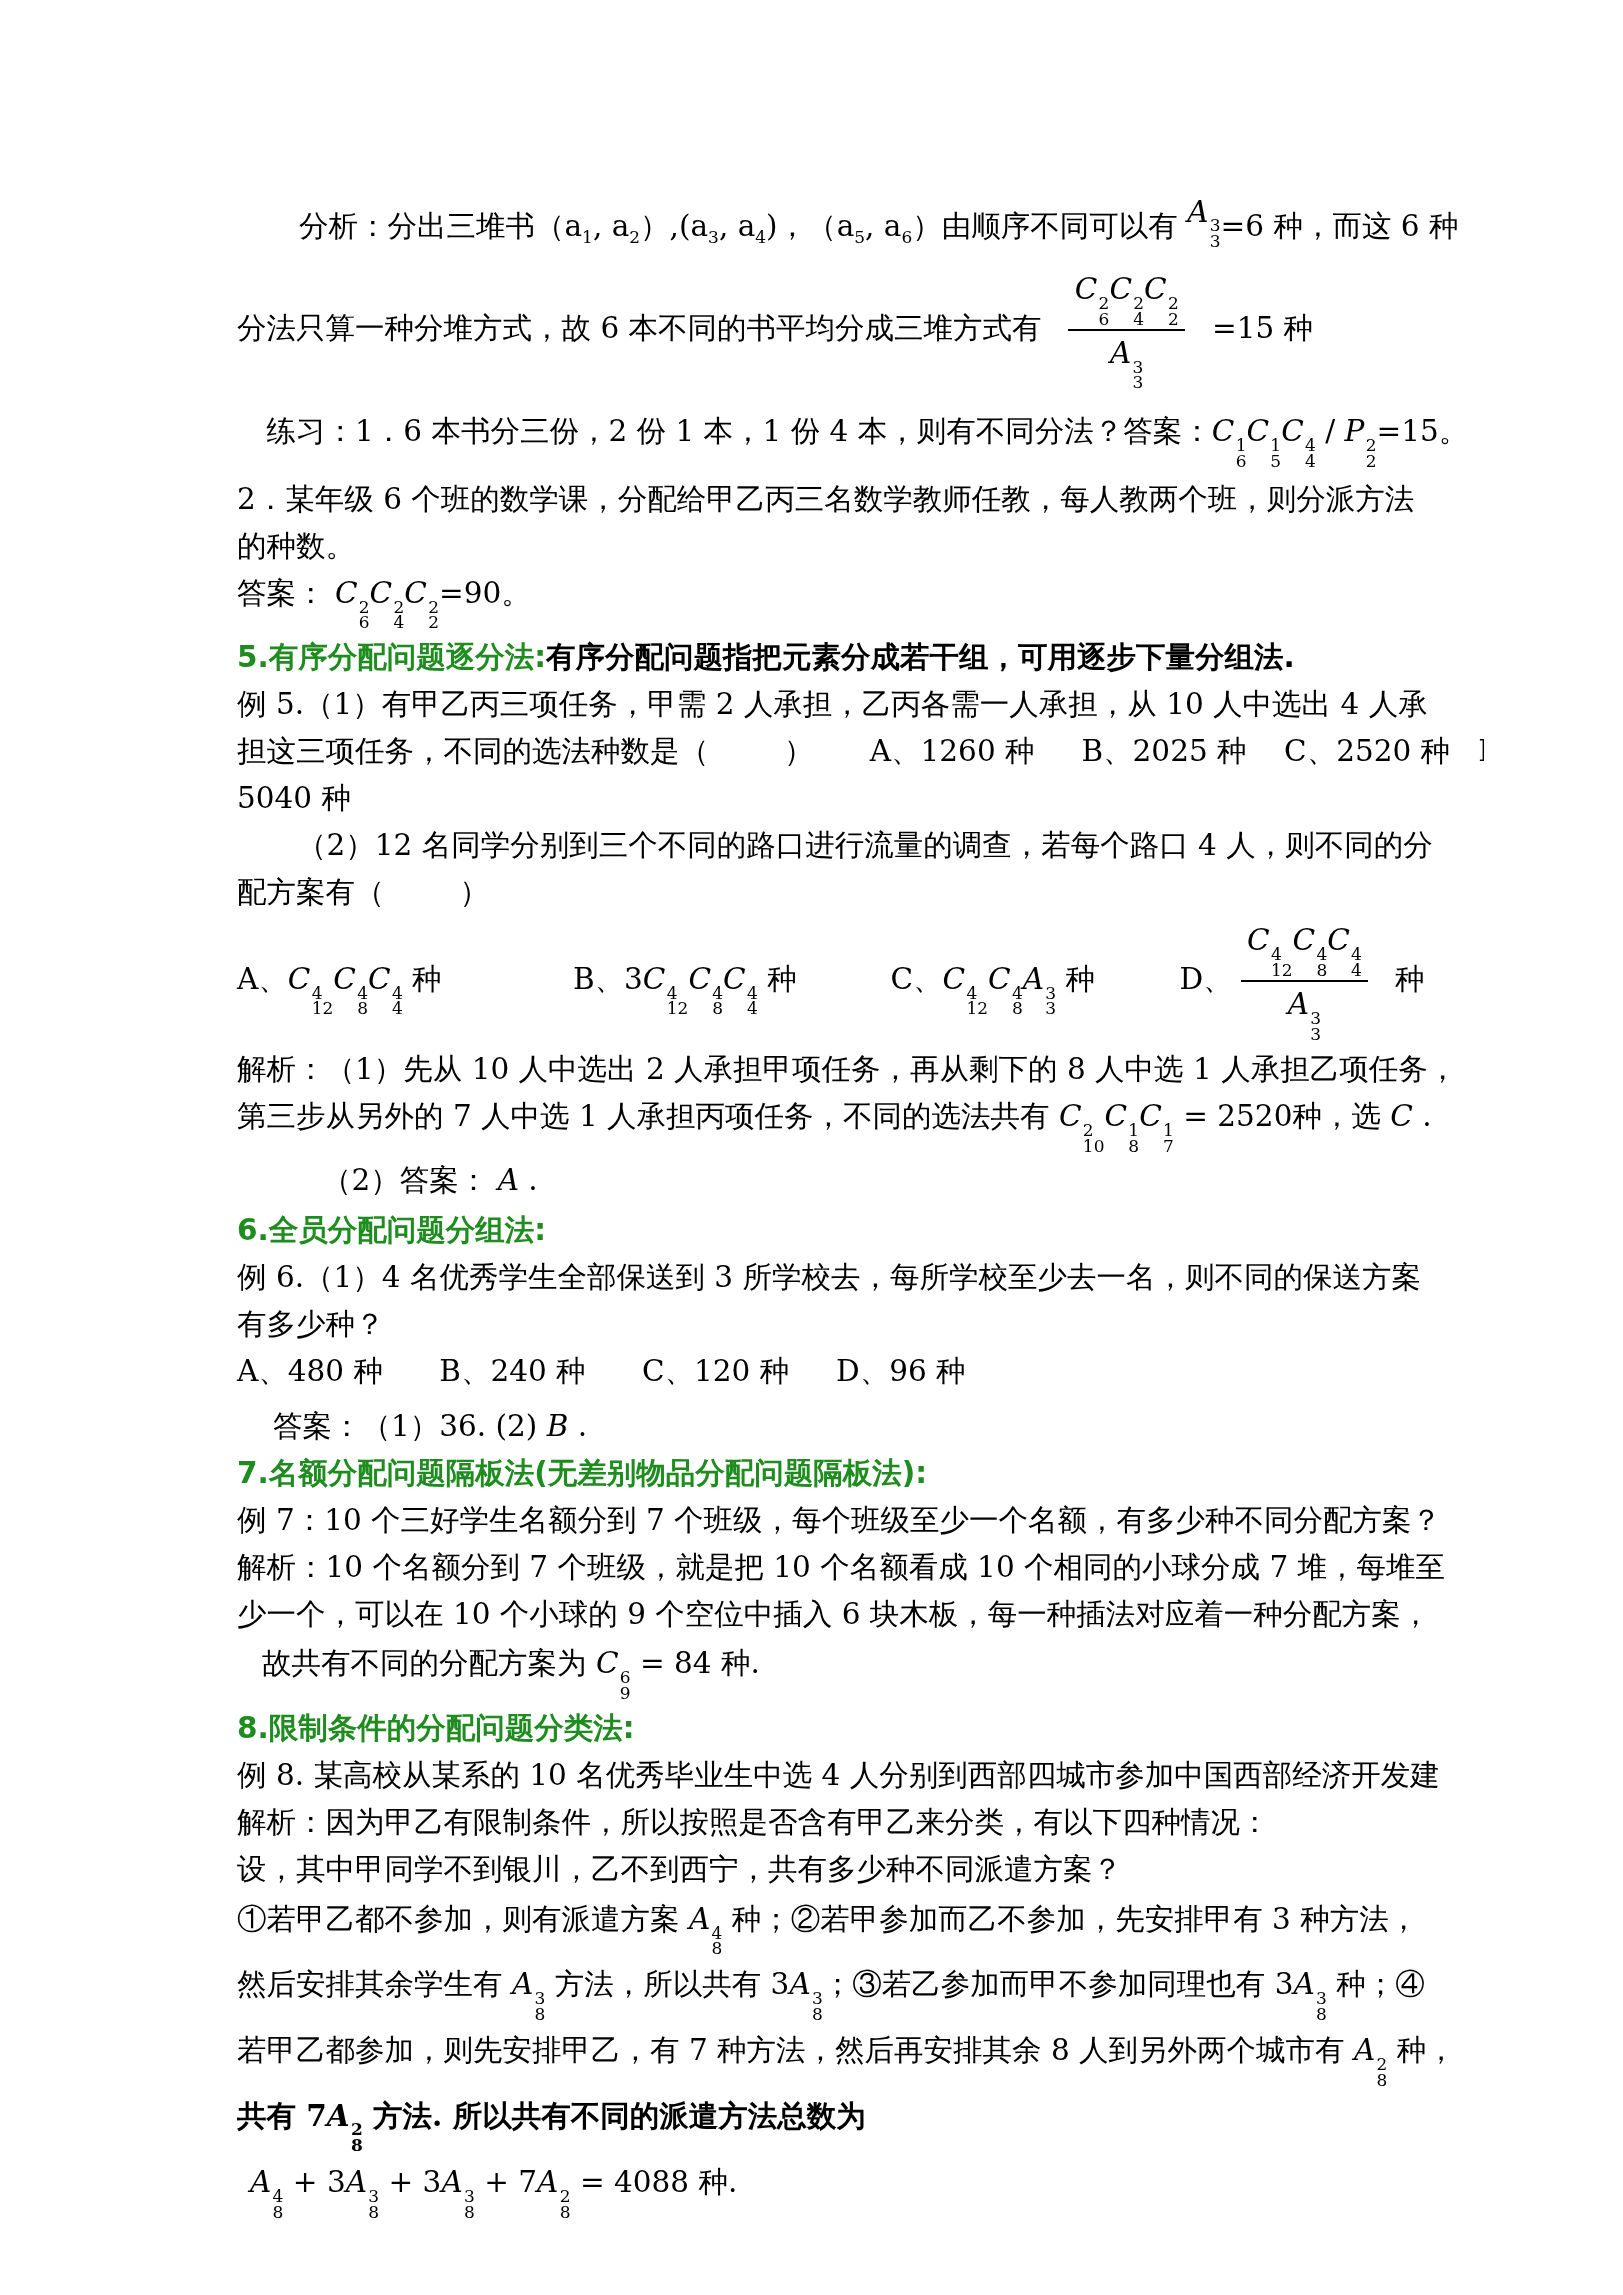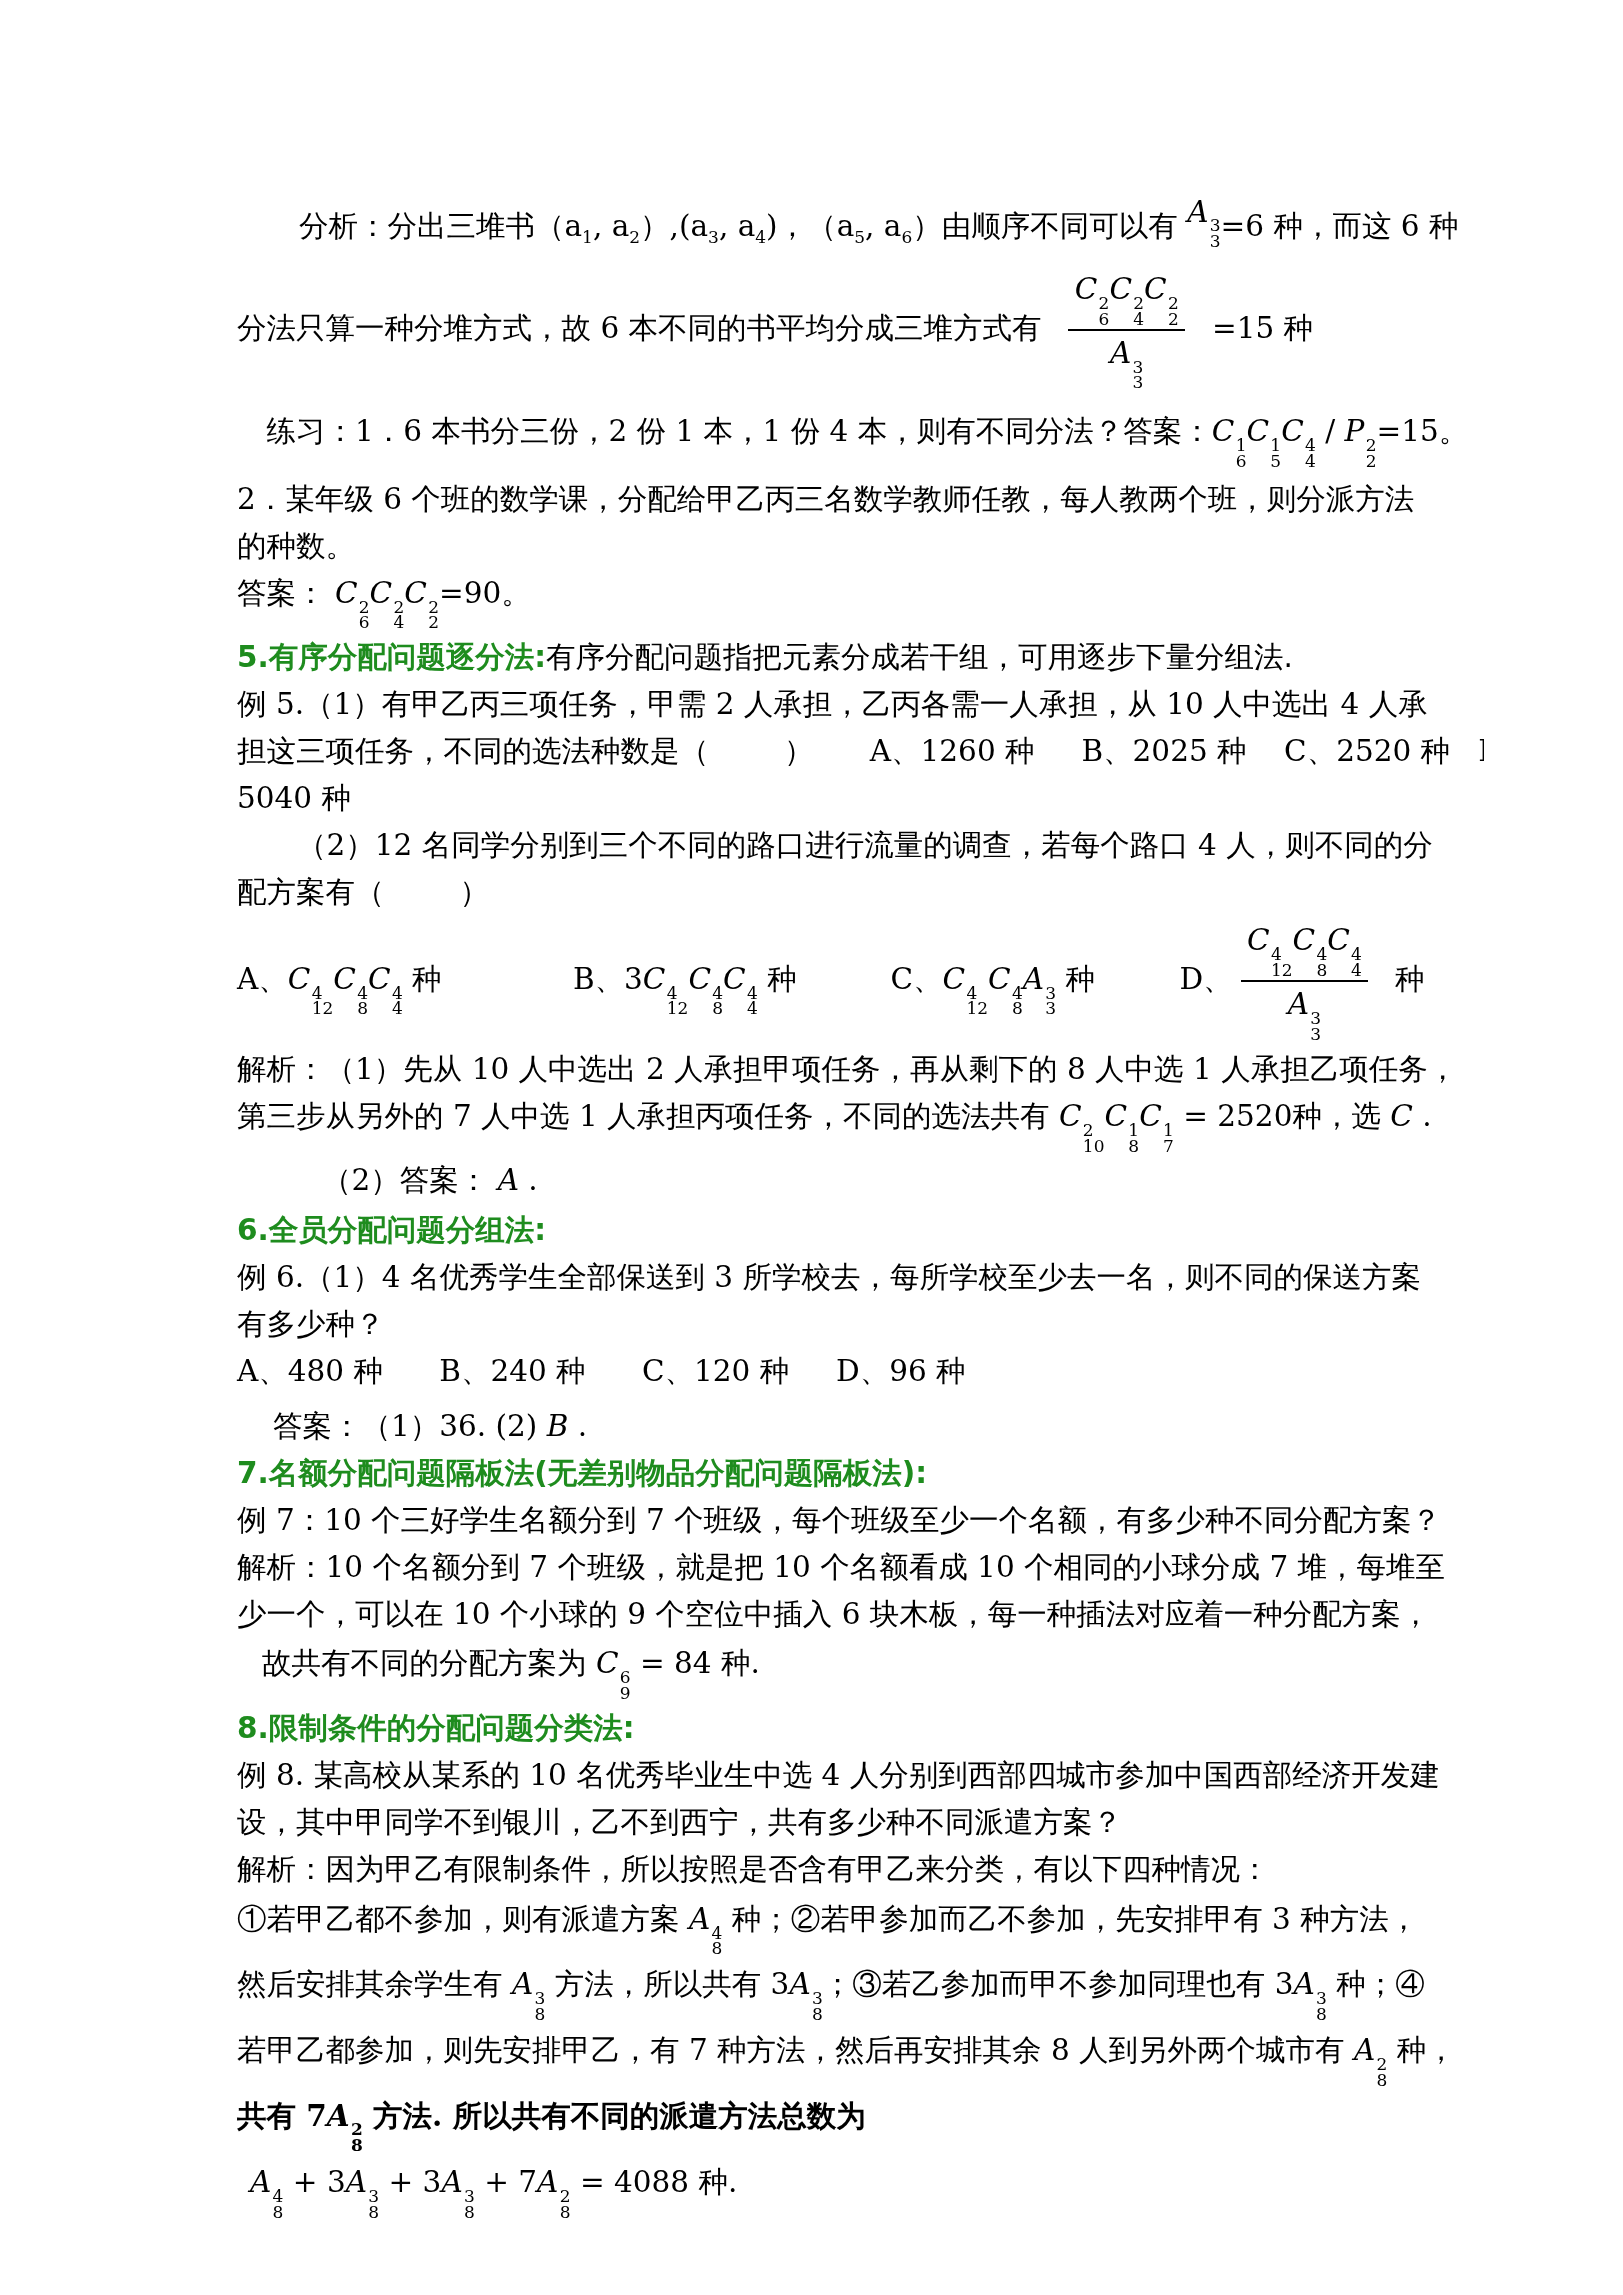--- a/index.html
+++ b/index.html
@@ -4,21 +4,21 @@
 <style>
   :root { --green:#1e8c1e; --ink:#000000; --paper:#ffffff; }
   html,body{margin:0;padding:0;}
   body{width:1623px;height:2295px;background:var(--paper);color:var(--ink);
        font-family:"DejaVu Serif","Liberation Serif",serif;font-size:29.5px;}
   .page{box-sizing:border-box;width:1484px;height:2295px;overflow:hidden;
         padding:203px 223px 0 237px;background:var(--paper);}
   .line{white-space:pre;line-height:47px;min-height:47px;}
   .seg{font-family:inherit;}
   .seg.g{color:var(--green);font-weight:700;font-family:"DejaVu Sans","Liberation Sans",sans-serif;}
-  .seg.b{font-weight:400;font-family:"DejaVu Sans","Liberation Sans",sans-serif;}
+  .seg.b{font-weight:700;font-family:"DejaVu Sans","Liberation Sans",sans-serif;}
   .math{font-family:"DejaVu Serif","Liberation Serif",serif;}
   .mtx{font-style:normal;}
   .tok{display:inline;}
   .tok .base{font-style:italic;}
   .tok .base.rm{font-style:normal;}
   .tok.raise{position:relative;top:-14.4px;display:inline-block;}
   .ss{display:inline-flex;flex-direction:column;align-items:flex-start;
       vertical-align:-9.8px;font-size:17px;line-height:15.7px;margin-left:1.3px;font-style:normal;}
   .ss .sp,.ss .sb{display:block;}
   sup,sub{font-size:17px;font-style:normal;}
@@ -52,22 +52,22 @@
   <div class="line"><span class="seg n">有多少种？</span></div>
   <div class="line"><span class="seg n">A、480 种      B、240 种      C、120 种     D、96 种</span></div>
   <div class="line" style="padding-left: 36px; margin-top: 7.9px;"><span class="seg n">答案：（1）36. (2) </span><span class="math"><span class="tok"><span class="base">B</span></span></span><span class="seg n"> .</span></div>
   <div class="line" style="margin-top: 0;"><span class="seg g">7.名额分配问题隔板法(无差别物品分配问题隔板法):</span></div>
   <div class="line"><span class="seg n">例 7：10 个三好学生名额分到 7 个班级，每个班级至少一个名额，有多少种不同分配方案？</span></div>
   <div class="line"><span class="seg n">解析：10 个名额分到 7 个班级，就是把 10 个名额看成 10 个相同的小球分成 7 堆，每堆至</span></div>
   <div class="line"><span class="seg n">少一个，可以在 10 个小球的 9 个空位中插入 6 块木板，每一种插法对应着一种分配方案，</span></div>
   <div class="line" style="margin-top: 2.6px; margin-left: 25px;"><span class="seg n">故共有不同的分配方案为 </span><span class="math"><span class="tok"><span class="base">C</span><span class="ss"><span class="sp">6</span><span class="sb">9</span></span></span><span class="mtx"> = 84</span></span><span class="seg n"> 种.</span></div>
   <div class="line" style="margin-top: 3.9px;"><span class="seg g">8.限制条件的分配问题分类法:</span></div>
   <div class="line"><span class="seg n">例 8. 某高校从某系的 10 名优秀毕业生中选 4 人分别到西部四城市参加中国西部经济开发建</span></div>
+  <div class="line"><span class="seg n">解析：因为甲乙有限制条件，所以按照是否含有甲乙来分类，有以下四种情况：</span></div>
   <div class="line"><span class="seg n">设，其中甲同学不到银川，乙不到西宁，共有多少种不同派遣方案？</span></div>
-  <div class="line"><span class="seg n">解析：因为甲乙有限制条件，所以按照是否含有甲乙来分类，有以下四种情况：</span></div>
   <div class="line" style="margin-top: 2.6px;"><span class="seg n">①若甲乙都不参加，则有派遣方案 </span><span class="math"><span class="tok"><span class="base">A</span><span class="ss"><span class="sp">4</span><span class="sb">8</span></span></span></span><span class="seg n"> 种；②若甲参加而乙不参加，先安排甲有 3 种方法，</span></div>
   <div class="line" style="margin-top: 3.9px;"><span class="seg n">然后安排其余学生有 </span><span class="math"><span class="tok"><span class="base">A</span><span class="ss"><span class="sp">3</span><span class="sb">8</span></span></span></span><span class="seg n"> 方法，所以共有 </span><span class="math"><span class="mtx">3</span><span class="tok"><span class="base">A</span><span class="ss"><span class="sp">3</span><span class="sb">8</span></span></span></span><span class="seg n">；③若乙参加而甲不参加同理也有 </span><span class="math"><span class="mtx">3</span><span class="tok"><span class="base">A</span><span class="ss"><span class="sp">3</span><span class="sb">8</span></span></span></span><span class="seg n"> 种；④</span></div>
   <div class="line" style="margin-top: 5.2px;"><span class="seg n">若甲乙都参加，则先安排甲乙，有 7 种方法，然后再安排其余 8 人到另外两个城市有 </span><span class="math"><span class="tok"><span class="base">A</span><span class="ss"><span class="sp">2</span><span class="sb">8</span></span></span></span><span class="seg n"> 种，</span></div>
   <div class="line" style="margin-top: 3px; font-weight: bold;"><span class="seg n">共有 </span><span class="math"><span class="mtx">7</span><span class="tok"><span class="base">A</span><span class="ss"><span class="sp">2</span><span class="sb">8</span></span></span></span><span class="seg n"> 方法. 所以共有不同的派遣方法总数为</span></div>
   <div class="line" style="padding-left: 13px; margin-top: 5.2px;"><span class="math"><span class="tok"><span class="base">A</span><span class="ss"><span class="sp">4</span><span class="sb">8</span></span></span><span class="mtx"> + 3</span><span class="tok"><span class="base">A</span><span class="ss"><span class="sp">3</span><span class="sb">8</span></span></span><span class="mtx"> + 3</span><span class="tok"><span class="base">A</span><span class="ss"><span class="sp">3</span><span class="sb">8</span></span></span><span class="mtx"> + 7</span><span class="tok"><span class="base">A</span><span class="ss"><span class="sp">2</span><span class="sb">8</span></span></span><span class="mtx"> = 4088</span></span><span class="seg n"> 种.</span></div>
 
 </div>
 
 
 </body></html>

